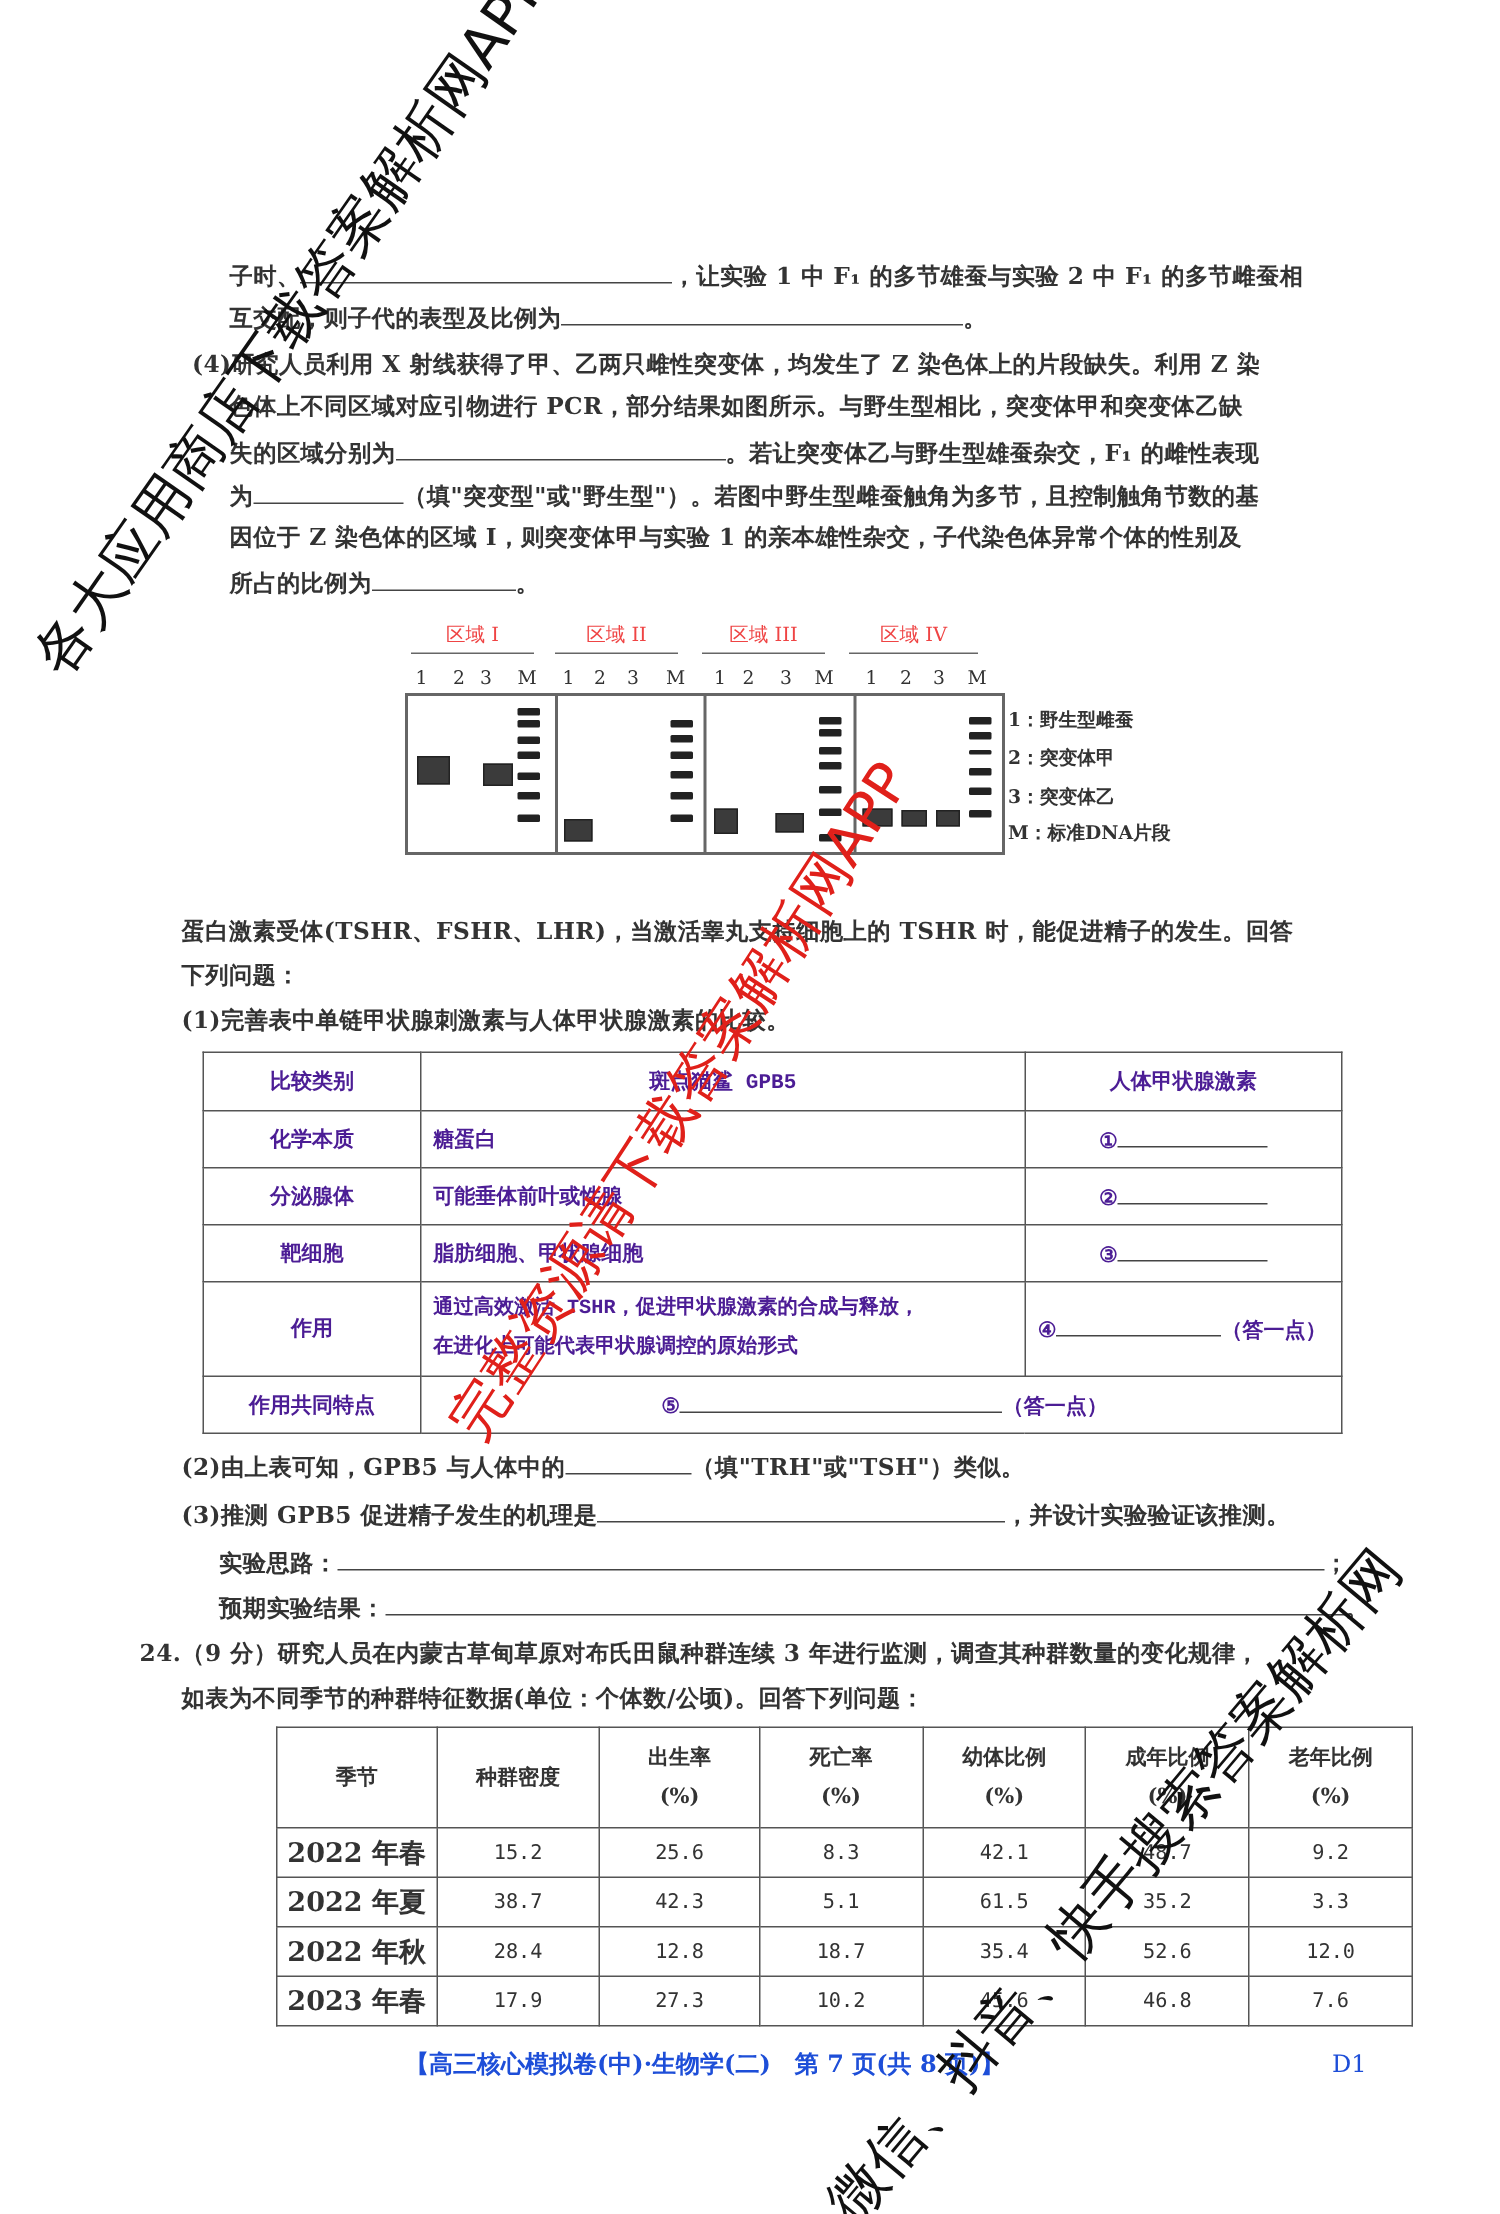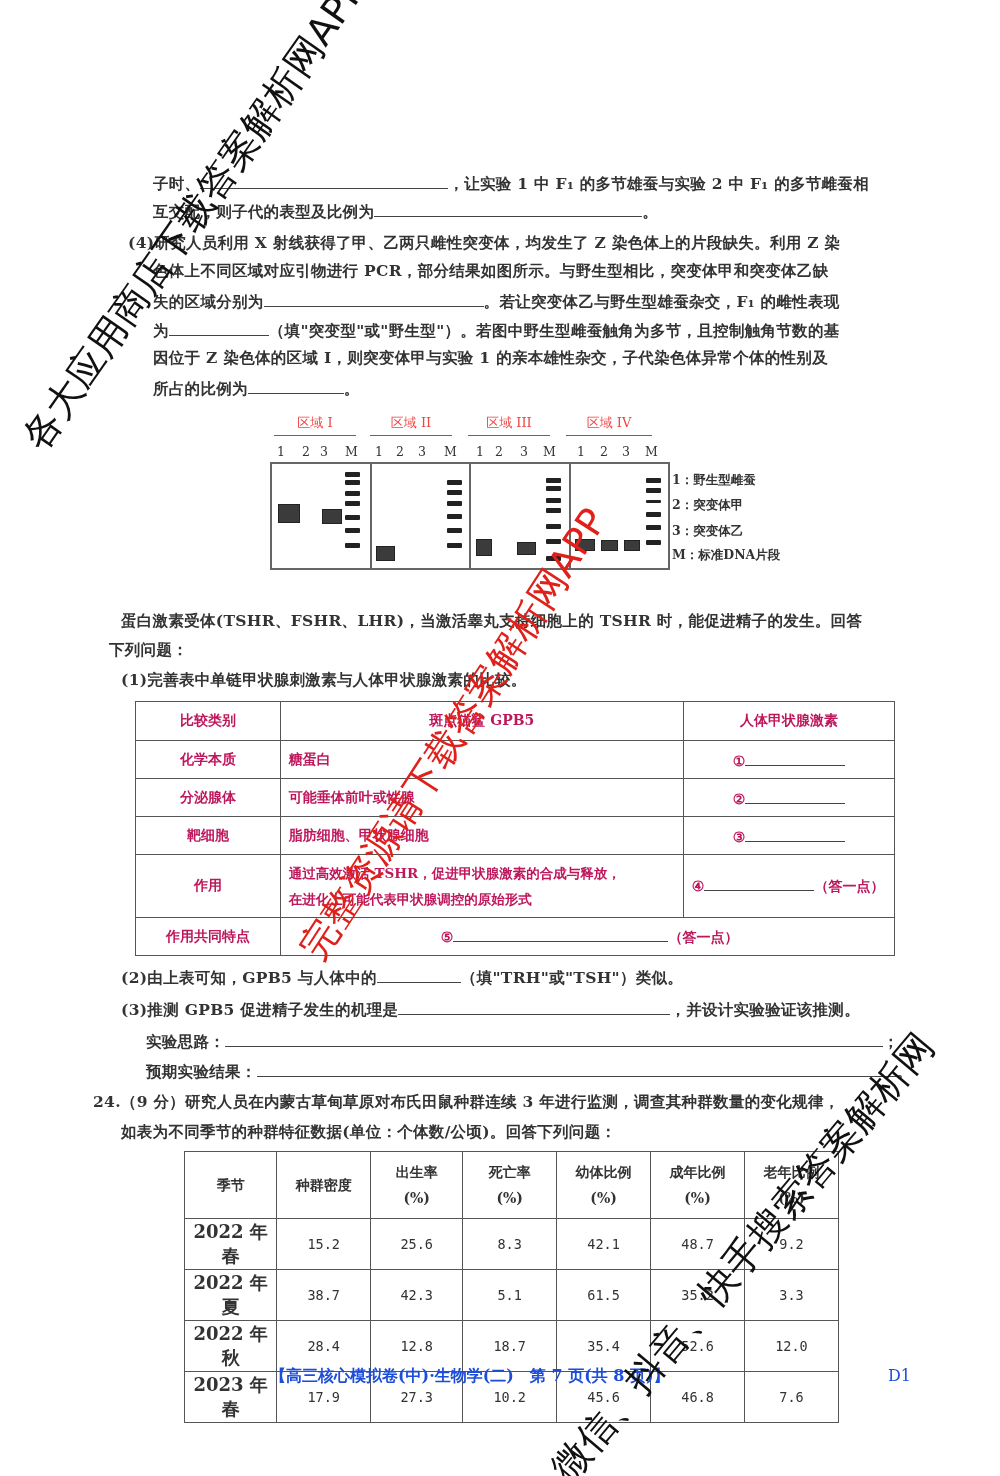--- a/index.html
+++ b/index.html
@@ -14,30 +14,30 @@
   .gel-box { position:absolute; left:270px; top:462px; width:396px; height:104px; border:2px solid #666; display:flex; }
   .gel-panel { position:relative; flex:1; border-right:2px solid #666; }
   .gel-panel:last-child { border-right:none; }
   .band { position:absolute; background:#3b3b3b; border:1.5px solid #222; }
   .marker { position:absolute; background:#222; height:5px; width:15px; border-radius:1px; }
   .legend { position:absolute; left:672px; font-size:12.5px; color:#333; white-space:nowrap; font-weight:bold; }
 
   
   table { border-collapse:collapse; position:absolute; }
   .t23 { left:135px; top:701px; width:760px; }
-  .t23 td, .t23 th { border:1.5px solid #555; font-size:14px; font-weight:bold; color:#be185d; padding:0 8px; }
+  .t23 td, .t23 th { border:1.5px solid #555; font-size:14px; font-weight:bold; color:#4c1d95; padding:0 8px;font-family:Liberation Mono, monospace; }
   .t23 th { font-weight:bold; height:38px; }
   .t23 td { height:37px; }
   .t23 .c1 { width:125px; text-align:center; }
   .t23 .c2 { width:378px; text-align:left; }
   .t23 .c3 { width:190px; text-align:center; }
   .t23 .fillline { display:inline-block; width:100px; border-bottom:1.5px solid #444; height:14px; vertical-align:baseline; }
 
   
-  .t24 { left:184px; top:1151px; width:655px;padding-left:12px; }
+  .t24 { left:184px; top:1151px; width:758px;padding-left:12px; }
   .t24 td, .t24 th { border:1.5px solid #555; text-align:center; font-size:14px; color:#333; font-weight:bold; }
   .t24 th { height:64px; line-height:26px; font-weight:bold; }
   .t24 td { height:30px; font-weight:normal; font-family:"DejaVu Sans Mono", "Liberation Mono", monospace; font-size:13.5px; }
   .t24 td.season { font-family:"DejaVu Serif", serif; font-weight:bold; font-size:18px; }
 
   .footer { position:absolute; top:1366px; font-size:16px; font-weight:bold; color:#1d4ed8; white-space:nowrap; }
 
   
   .wm { position:absolute; white-space:nowrap; font-family:"DejaVu Sans", sans-serif; transform-origin:left center; pointer-events:none; }
   .wm-black { color:#111; font-size:38px; }
@@ -142,21 +142,21 @@
       </div>
     </div>
 
     <div class="legend" style="top:472px;">1：野生型雌蚕</div>
     <div class="legend" style="top:497px;">2：突变体甲</div>
     <div class="legend" style="top:523px;">3：突变体乙</div>
     <div class="legend" style="top:547px;">M：标准DNA片段</div>
   </div>
 
   <div class="line" style="left:121px;top:611px;">蛋白激素受体(TSHR、FSHR、LHR)，当激活睾丸支持细胞上的 TSHR 时，能促进精子的发生。回答</div>
-  <div class="line" style="left:109px;top:640px;">下列问题：</div>
+  <div class="line" style="left:121px;top:640px;">下列问题：</div>
   <div class="line" style="left:121px;top:670px;">(1)完善表中单链甲状腺刺激素与人体甲状腺激素的比较。</div>
 
   <table class="t23">
     <tbody>
         <tr>
       <th class="c1">比较类别</th>
       <th class="c2" style="text-align:center">斑点猫鲨 GPB5</th>
       <th class="c3">人体甲状腺激素</th>
     </tr>
     <tr>

